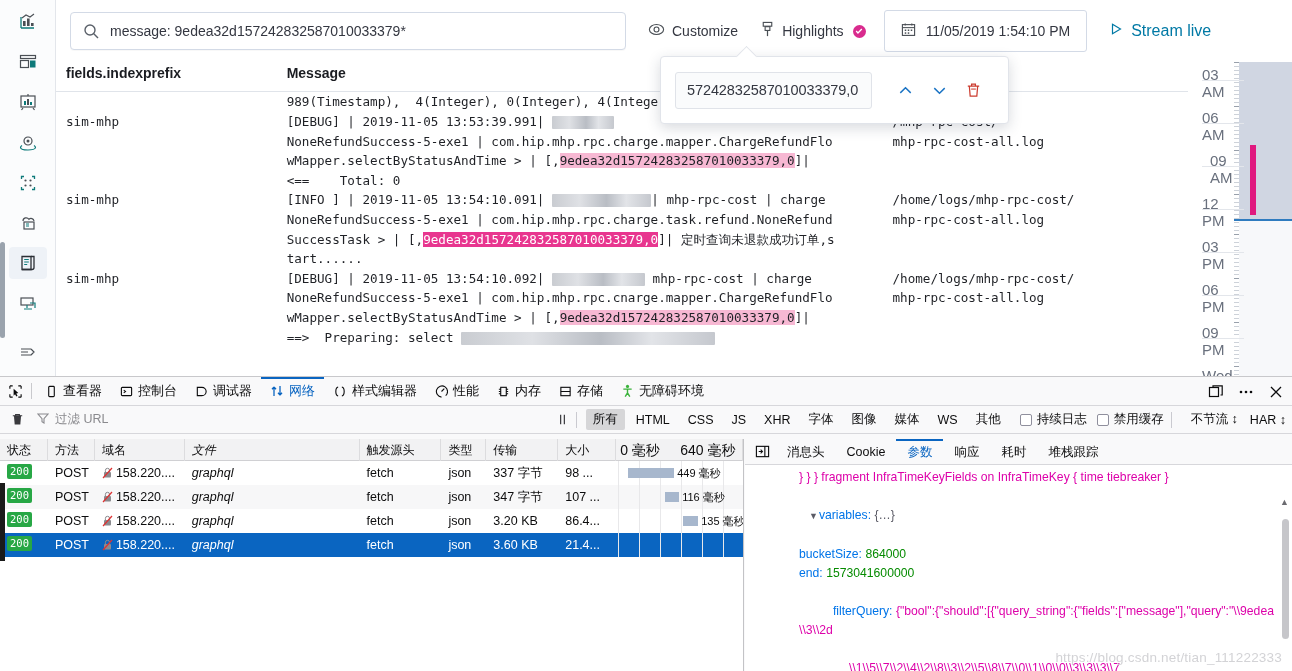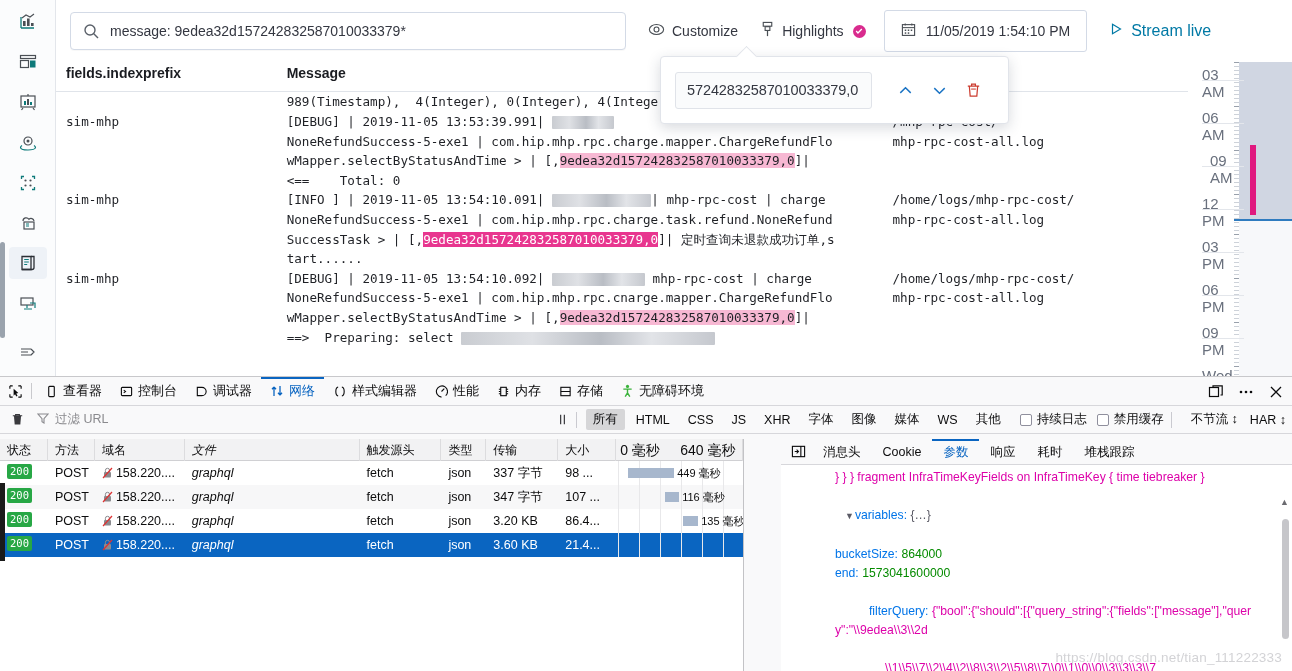--- a/index.html
+++ b/index.html
@@ -211,21 +211,21 @@
     border-radius: 2px; vertical-align: 2px;
   }
   .dom-cell { display: flex; align-items: center; gap: 3px; }
   .wf-wrap { position: relative; width: 127px; height: 24px; }
   .wf-gl { position: absolute; top: 0; bottom: 0; width: 1px; background: #e8e8ea; }
   .wf-bar { position: absolute; top: 7px; height: 10px; background: #a7b7cd; }
   .wf-txt { position: absolute; top: 0; line-height: 24px; font-size: 11px; color: #0c0c0d; }
   .net-lscroll { position: absolute; left: 0; top: 44px; width: 5px; height: 78px; background: #1a1a1a; }
 
   
-  .detail { position: absolute; left: 745px; top: 62px; right: 0; bottom: 0; background: #fff; overflow: hidden; margin-left: 36px; }
+  .detail { position: absolute; left: 745px; top: 62px; right: 0; bottom: 0; background: #fff; overflow: hidden; }
   .det-tabs { display: flex; align-items: center; height: 26px; border-bottom: 1px solid #d7d7db; background: #f9f9fa; padding-left: 4px; }
   .det-tab { font-size: 12.5px; padding: 0 11px; height: 26px; line-height: 26px; color: #0c0c0d; cursor: pointer; white-space: nowrap; }
   .det-tab.active { color: #0a65c1; box-shadow: inset 0 2px 0 0 #0a65c1; }
   .det-body {
     position: absolute; left: 0; top: 26px; right: 0; bottom: 0;
     font-size: 12.2px; line-height: 19px; padding: 3px 14px 0 8px;
     color: #0c0c0d; overflow: hidden;
   }
   .k { color: #0074e8; }
   .v-num { color: #058b00; }

